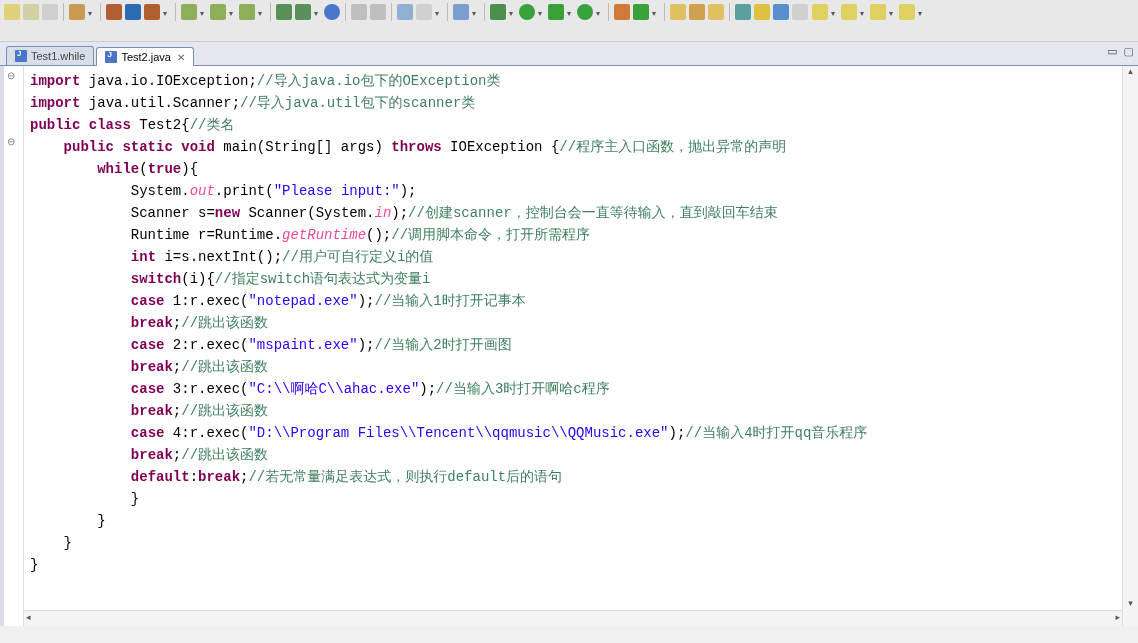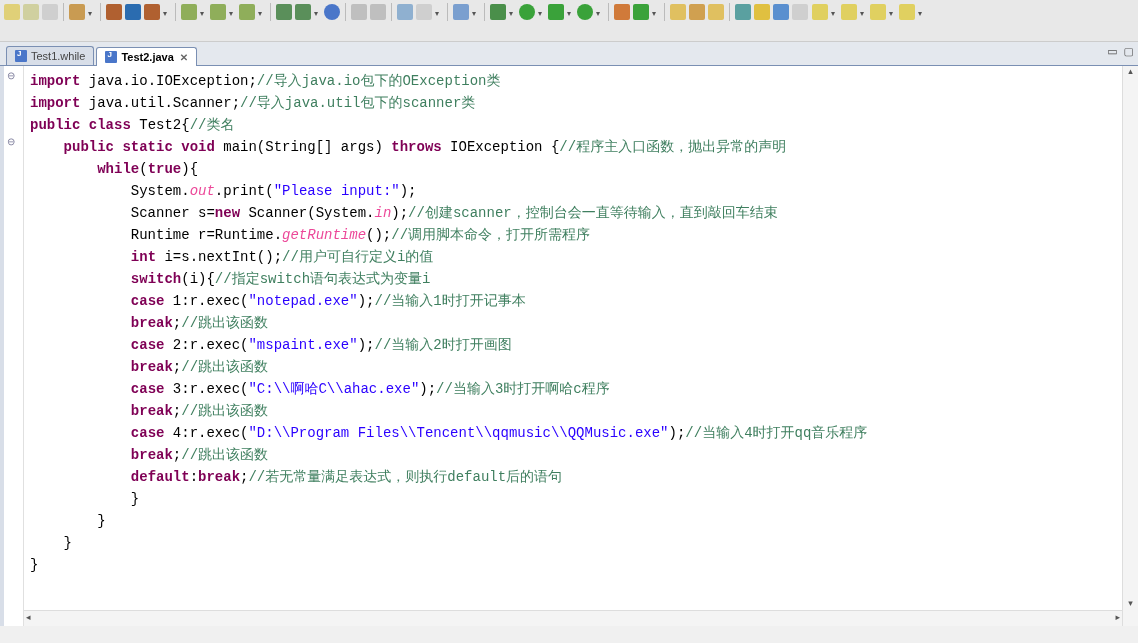--- a/index.html
+++ b/index.html
@@ -5,21 +5,21 @@
   * { box-sizing: border-box; margin: 0; padding: 0; }
   body { font-family: "Segoe UI", Tahoma, sans-serif; font-size: 11px; background: #f0f0f0; width: 1138px; height: 643px; overflow: hidden; }
   .toolbar { background: #e8e8e8; height: 42px; border-bottom: 1px solid #ccc; display:flex; align-items:flex-start; padding:2px 4px; gap:4px; flex-wrap: wrap;}
   .toolbar .ticon { width:16px; height:16px; display:inline-block; border-radius:2px; position:relative; cursor:pointer; }
   .toolbar .sep { width:1px; height:18px; background:#bbb; margin:0 2px; }
   .toolbar .drop { width:7px; height:16px; display:inline-block; }
   .toolbar .drop::after{content:"▾"; font-size:8px; color:#555; position:relative; top:2px;}
   .tabs { background:#e4e8ee; height:24px; display:flex; align-items:flex-end; padding-left:6px; gap:2px; border-bottom:1px solid #7a8fb3; position:relative;}
   .tab { display:flex; align-items:center; gap:4px; padding:3px 8px; font-size:11px; border:1px solid #7a8fb3; border-bottom:none; border-radius:3px 3px 0 0; cursor:pointer; }
   .tab.inactive { background:#d8dee8; color:#444; }
-  .tab.active { background:#fff; position:relative; top:1px;font-weight:bold; }
+  .tab.active { background:#fff; position:relative; top:1px; }
   .file-icon { width:12px; height:12px; background:#4a76c9; border-radius:1px; display:inline-block; position:relative;}
   .file-icon::after{content:"J"; color:#fff; font-size:8px; position:absolute; left:2px; top:-1px; font-weight:bold;}
   .close-x { font-size:10px; color:#666; margin-left:2px; }
   .tab-right { position:absolute; right:4px; top:3px; display:flex; gap:6px; }
   .tab-right span{ font-size:11px; color:#555; cursor:pointer;}
   .editor-wrap { display:flex; height:560px; background:#fff; border-left:4px solid #d8dee8; position:relative;}
   .gutter { width:20px; background:#fff; border-right:1px solid #e0e0e0; position:relative;}
   .fold { position:absolute; left:3px; font-size:10px; color:#7a7a99; cursor:pointer;}
   .code { flex:1; font-family: Consolas, "Courier New", monospace; font-size:14px; line-height:22px; padding:4px 6px; white-space:pre; overflow:auto; position:relative;}
   .code .ln { display:block; }

